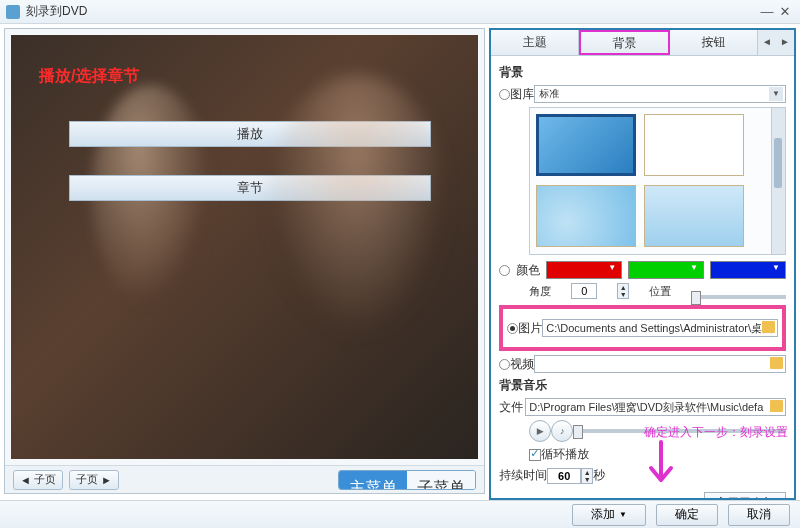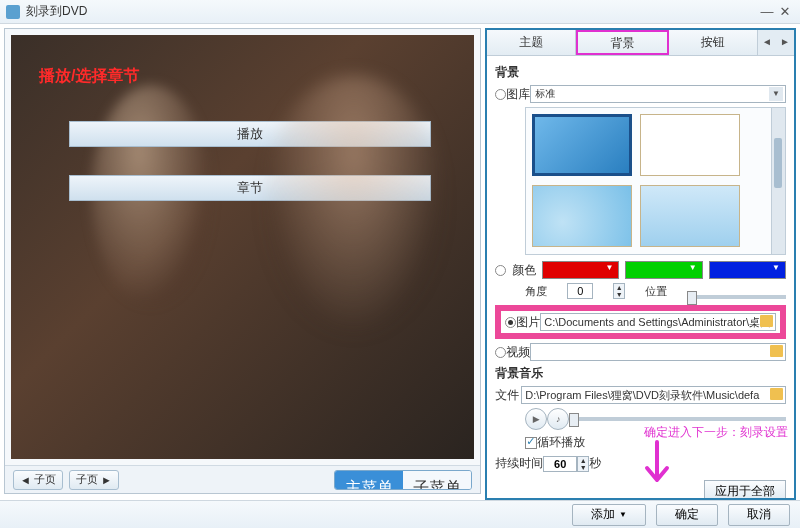--- a/index.html
+++ b/index.html
@@ -60,21 +60,21 @@
 .sw-red { background:#e00000; }
 .sw-green { background:#00d000; }
 .sw-blue { background:#0020e0; }
 
 .angle-row { display:flex; align-items:flex-end; gap:20px; margin: 0 0 6px 30px; font-size:11px; }
 .num-input { width:26px; height:16px; border:1px solid #a5b4c0; font-size:11px; text-align:center; }
 .spin { width:12px; height:16px; border:1px solid #a5b4c0; background:#eef3f8; font-size:7px; line-height:7px; text-align:center; cursor:pointer; }
 .slider { flex:1; height:4px; background:#c0cdd8; position:relative; }
 .slider::after { content:""; position:absolute; left:0; top:-4px; width:8px; height:12px; background:#e8eef4; border:1px solid #888; }
 
-.pink-box { border: 6px solid #ec4899; padding: 2px 4px; margin-bottom: 4px; }
+.pink-box { border: 4px solid #ec4899; padding: 10px 4px; margin-bottom: 4px; }
 .path-input { flex:1; height:18px; border:1px solid #a5b4c0; background:#fff; font-size:11px; padding:0 16px 0 3px; line-height:16px; overflow:hidden; white-space:nowrap; position:relative; color:#333; }
 .folder-icon { position:absolute; right:2px; top:1px; width:13px; height:12px; background:#f0c050; border-radius:1px; }
 
 .play-ctrl { width:22px; height:22px; border:1px solid #a5b4c0; border-radius:50%; background:linear-gradient(#fff,#e0eaf2); display:flex; align-items:center; justify-content:center; font-size:9px; color:#666; cursor:pointer; }
 .chk { width:12px; height:12px; border:1px solid #888; background:#fff; display:inline-block; position:relative; cursor:pointer; }
 .chk.checked::after { content:"✓"; position:absolute; left:0; top:-3px; font-size:11px; color:#2a7fb0; }
 
 .annotation { color:#e030d0; font-size:12px; position:absolute; }
 .arrow-svg { position:absolute; }
 

